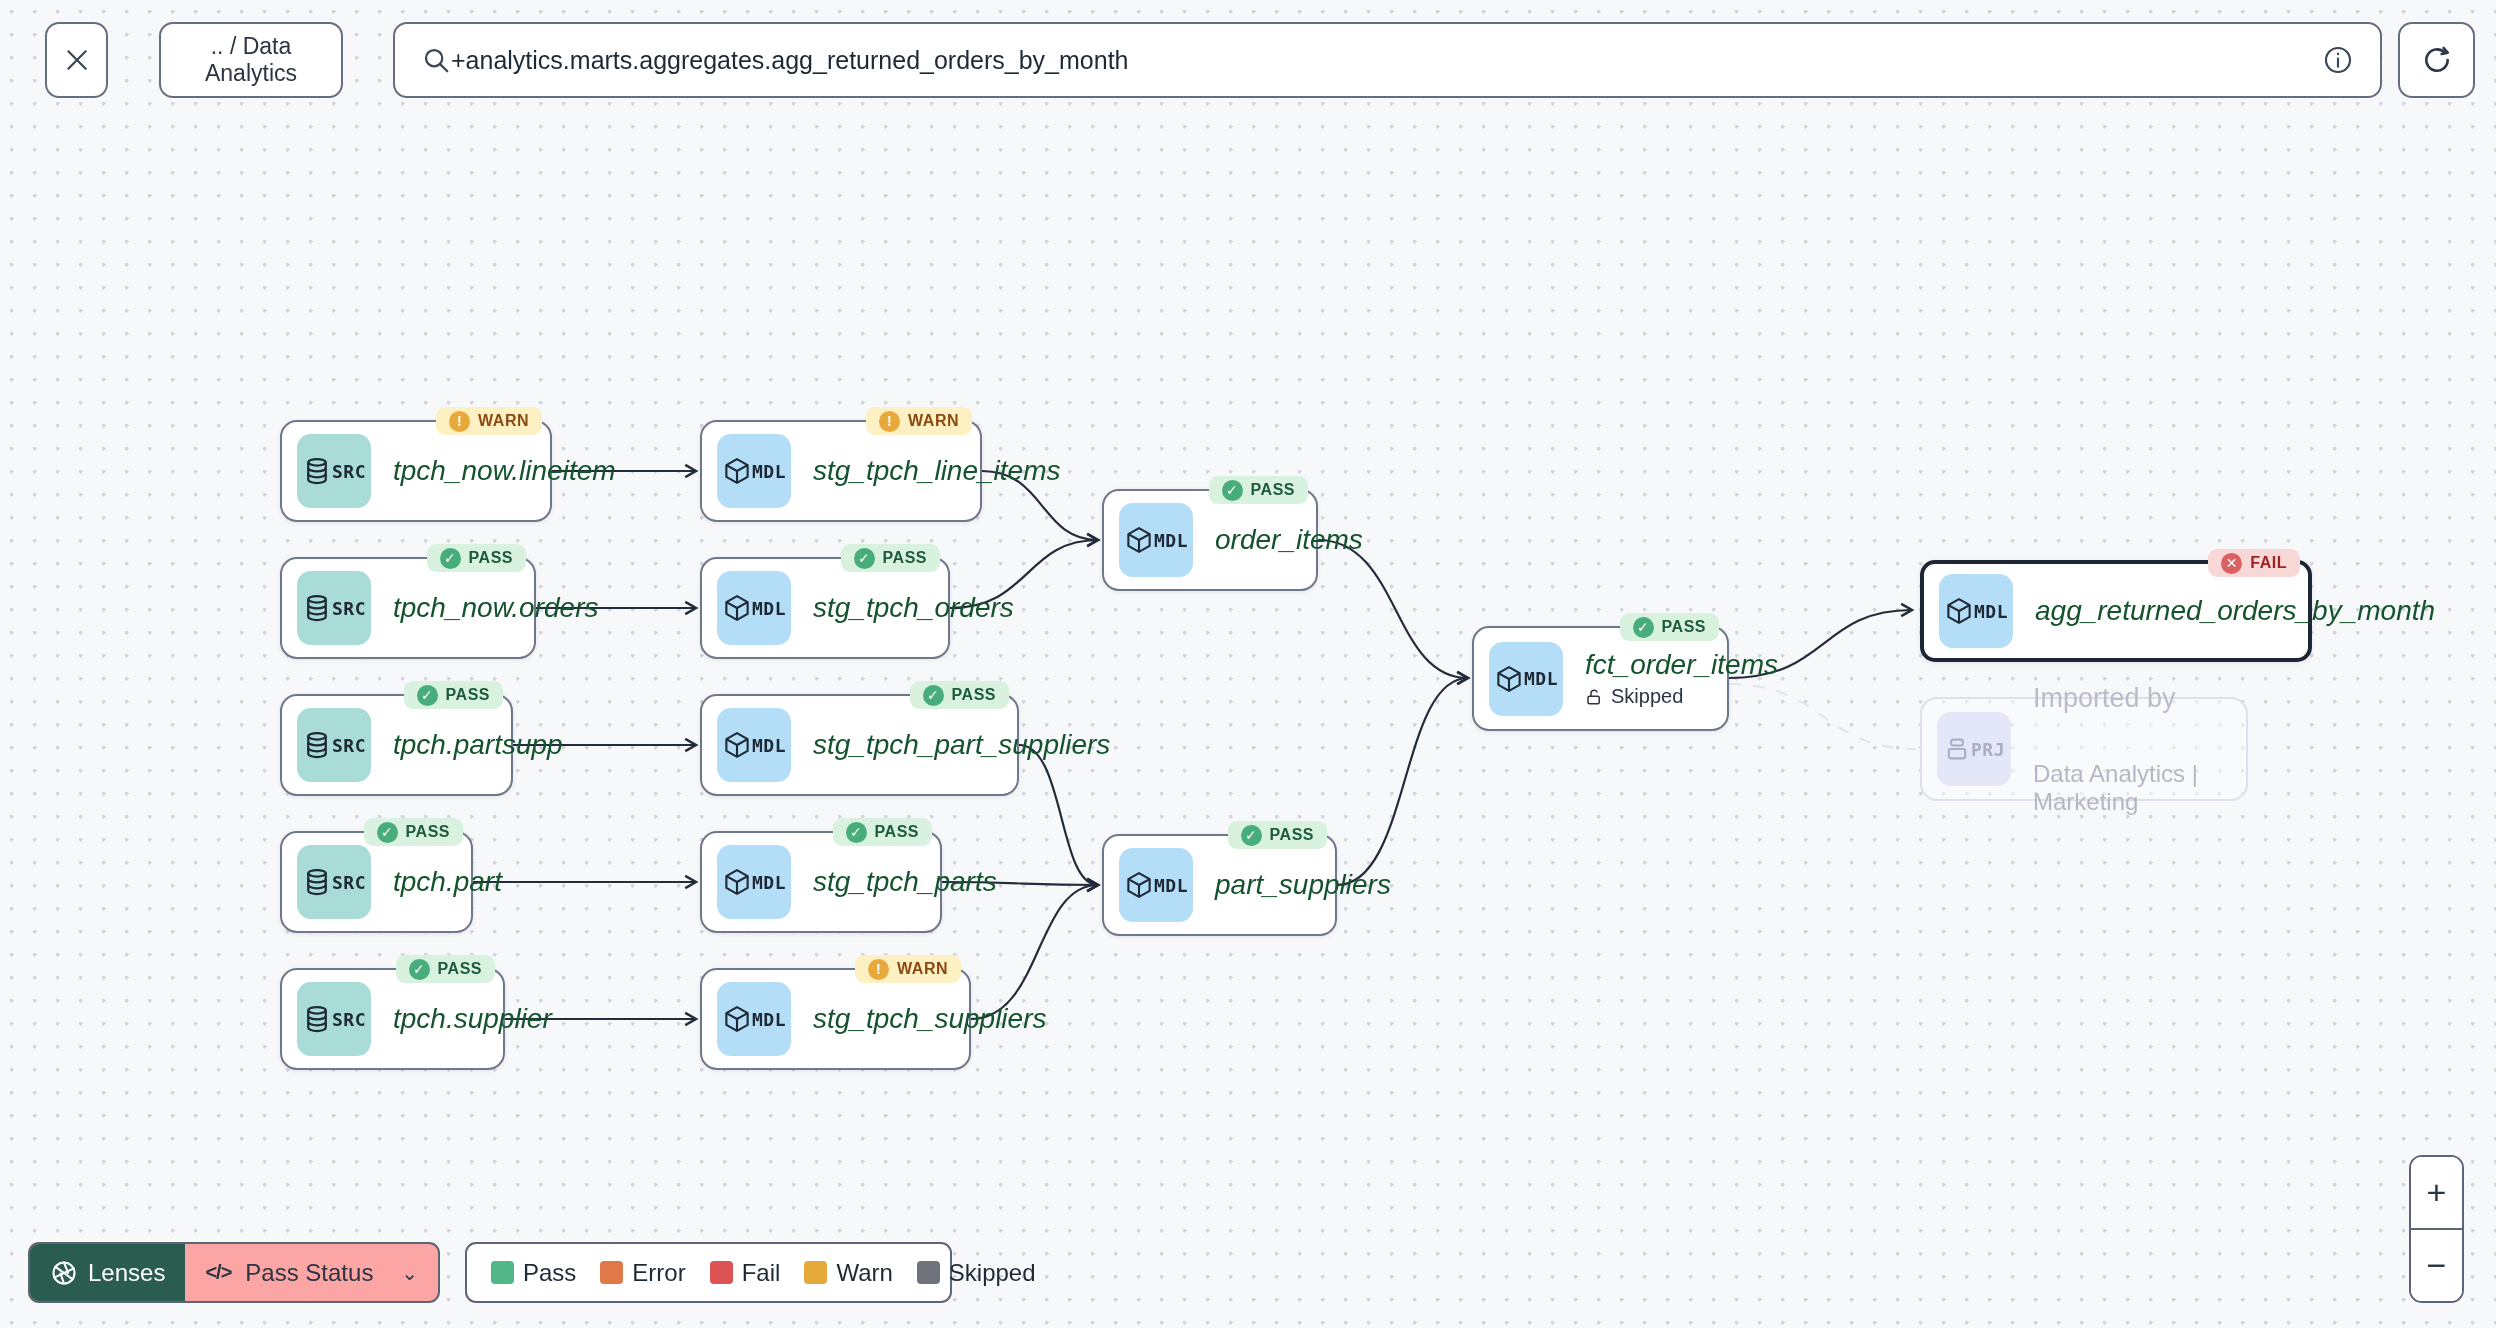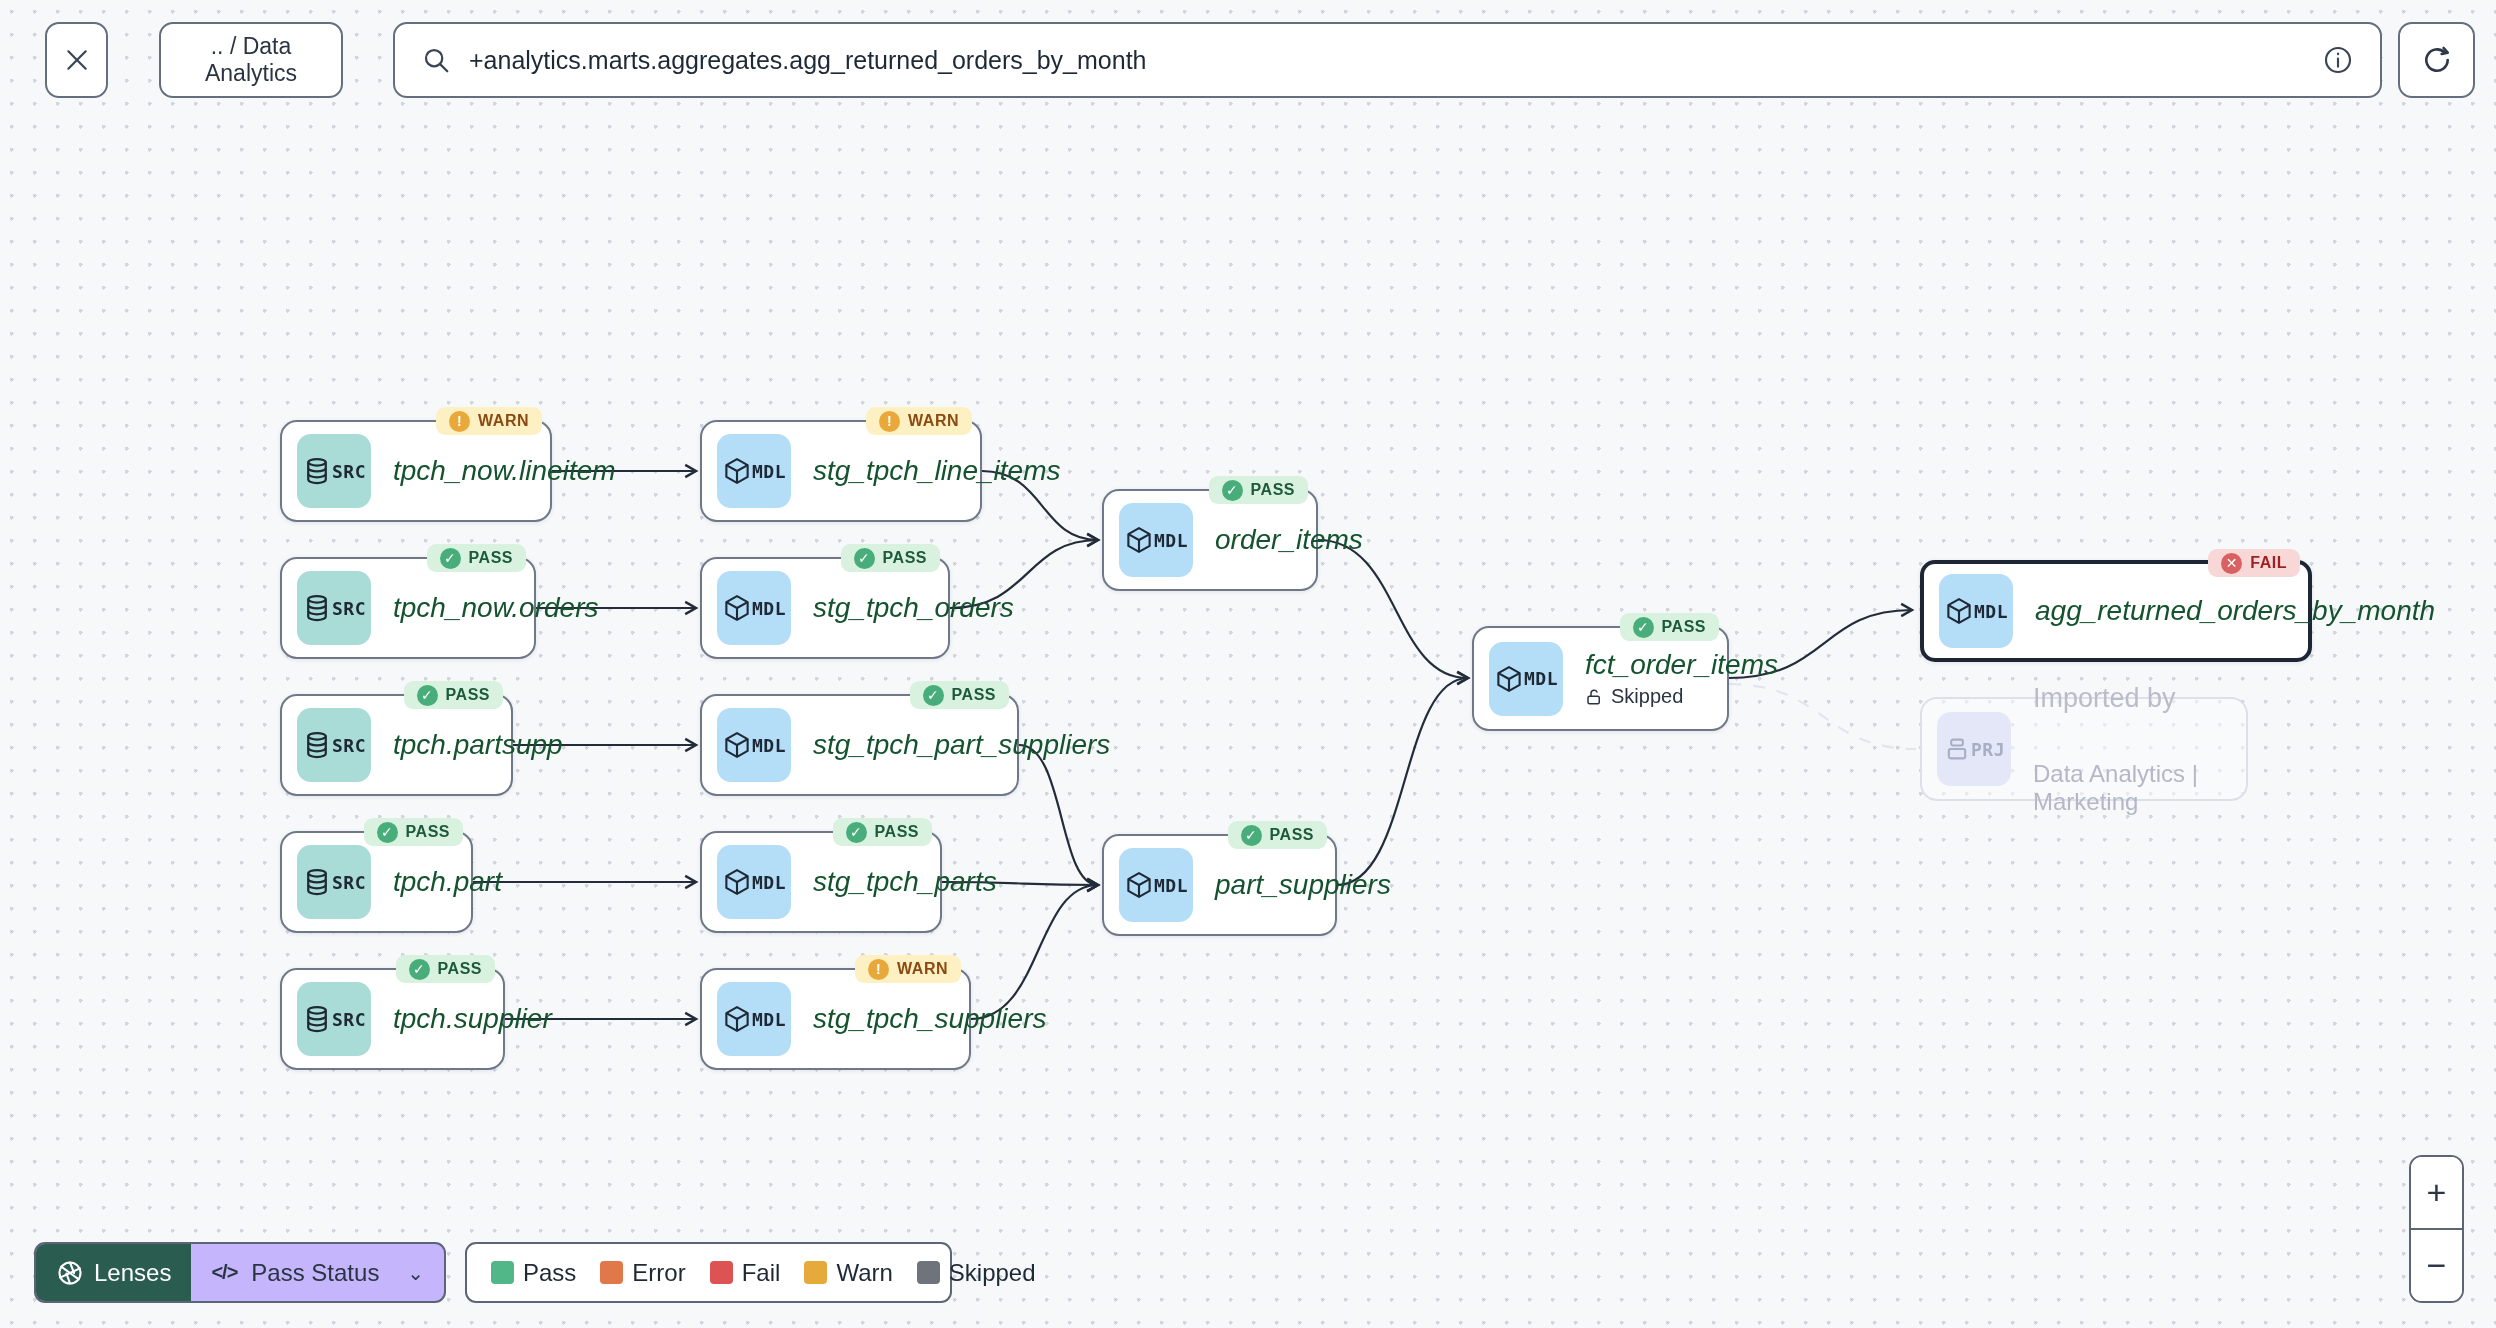--- a/index.html
+++ b/index.html
@@ -17,21 +17,21 @@
   .bar-btn {
     position:absolute; top:22px; height:76px; background:#fff;
     border:2px solid #646e7e; border-radius:14px;
     display:flex; align-items:center; justify-content:center;
     cursor:pointer; color:#2a3442;
   }
   .breadcrumb-btn { font-size:23px; padding:0 26px; }
   .search-bar {
     position:absolute; left:393px; top:22px; width:1989px; height:76px;
     background:#fff; border:2px solid #646e7e; border-radius:14px;
-    display:flex; align-items:center; padding:0 26px; gap:18px;
+    display:flex; align-items:center; padding:0 26px; 
   }
   .search-text { flex:1; font-size:25px; color:#1e2936; border:none; outline:none;
     font-family:inherit; background:transparent; }
   .icon-svg { display:block; }
 
   
   #edges { position:absolute; left:0; top:0; width:2496px; height:1328px; }
   .edge { fill:none; stroke:#232c3a; stroke-width:2.2px; }
   .edge-ghost { fill:none; stroke:#e2e5ed; stroke-width:2.2px; stroke-dasharray:12 12; }
 
@@ -77,22 +77,22 @@
   }
   .ico-pass { background:#49ad7b; }
   .ico-warn { background:#e9a83a; }
   .ico-fail { background:#d96161; }
 
   .g-line1 { font-size:27px; color:#b9bdc9; }
   .g-line2 { font-size:24px; color:#b4b8c6;margin-top:42px; }
 
   
   .lenses-control {
-    position:absolute; left:34px; top:1242px; height:61px; width:412px;
-    border:2px solid #5c6576; border-radius:11px; background:#c4b5fd;
+    position:absolute; left:28px; top:1242px; height:61px; width:412px;
+    border:2px solid #5c6576; border-radius:11px; background:#fca5a5;
     display:flex; overflow:hidden;
   }
   .lenses-seg {
     background:#2b5c50; color:#fff; display:flex; align-items:center;
     gap:10px; padding:0 20px; font-size:24px; cursor:pointer;
   }
   .lens-select {
     flex:1; display:flex; align-items:center; gap:14px; padding:0 20px;
     font-size:24px; color:#2a3442; cursor:pointer;
   }

